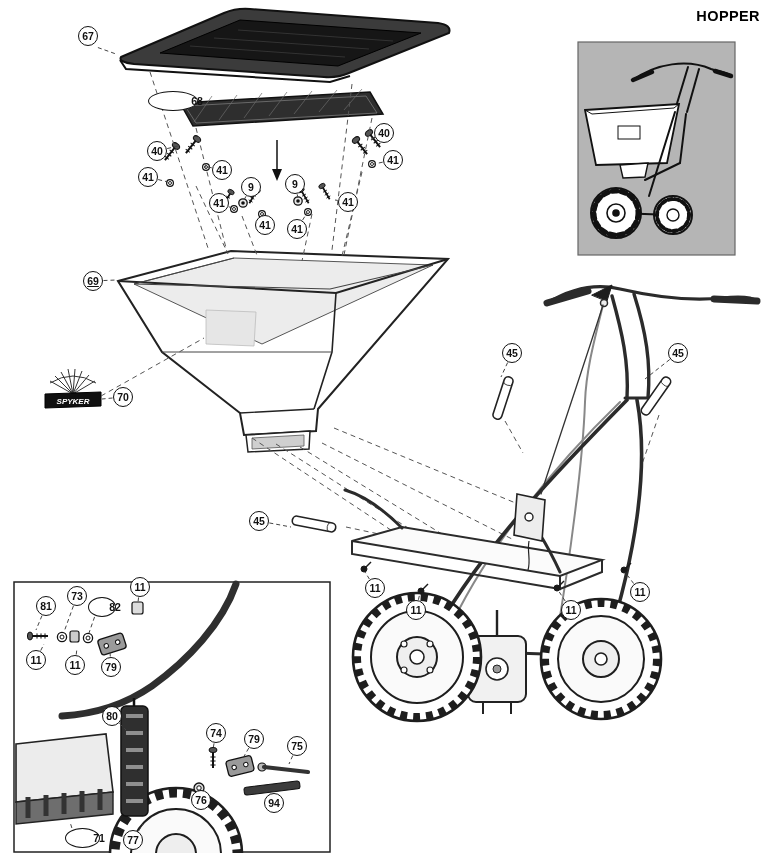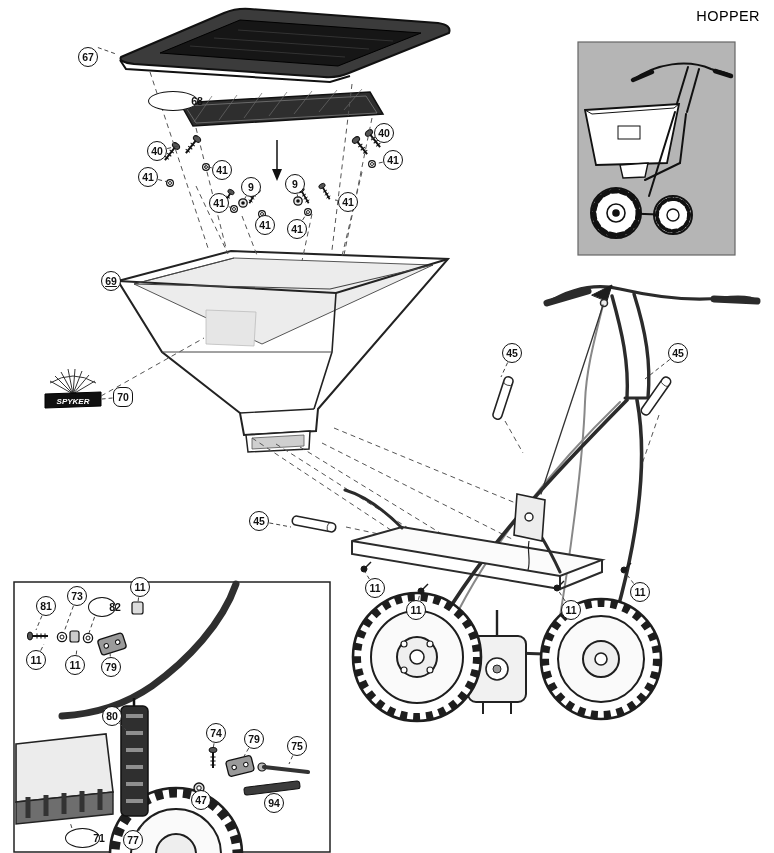--- a/index.html
+++ b/index.html
@@ -1,19 +1,19 @@
 <!DOCTYPE html>
 <html><head>
 <meta charset="utf-8">
 <style>
   html,body{margin:0;padding:0;background:#fff;}
   .stage{position:relative;width:774px;height:853px;background:#ffffff;overflow:hidden;
          font-family:"Liberation Sans","DejaVu Sans",sans-serif;}
   .stage svg.art{position:absolute;left:0;top:0;}
-  .page-title{position:absolute;top:8px;right:14px;font-size:14.5px;font-weight:normal;
+  .page-title{position:absolute;top:8px;right:14px;font-size:14.5px;font-weight:bold;
               letter-spacing:.4px;color:#000;}
   #callout-layer{position:absolute;left:0;top:0;width:774px;height:853px;pointer-events:none;}
   .callout{position:absolute;width:20px;height:20px;margin:-10px 0 0 -10px;border:1.5px solid #111;
            border-radius:50%;background:#fff;display:flex;align-items:center;justify-content:center;
            font-size:10.5px;font-weight:bold;color:#111;box-sizing:border-box;}
   #leader-layer line{stroke:#444;stroke-width:1;stroke-dasharray:4 3;}
   .construction{stroke:#555;stroke-width:1;stroke-dasharray:5 4;fill:none;}
 </style>
 </head>
 <body>
@@ -305,52 +305,52 @@
         <line x1="198.11542815707753" y1="789.9039985497714" x2="199" y2="793"></line>
         <line x1="270.1003978982819" y1="793.2509947457048" x2="270" y2="793"></line>
         <line x1="71.86811257207256" y1="827.9779602306322" x2="70" y2="822"></line>
         <line x1="138.5649888700334" y1="831.0960178079466" x2="143" y2="824"></line>
       </g>
 </svg>
 
 <div class="page-title">HOPPER</div>
 
 <div id="callout-layer">
-      <div class="callout" style="left: 88px; top: 57px;">67</div>
+      <div class="callout" style="left: 88px; top: 36px;">67</div>
       <div class="callout" style="left: 158px; top: 101px; padding-left: 48px;">68</div>
       <div class="callout" style="left: 157px; top: 151px;">40</div>
       <div class="callout" style="left: 148px; top: 177px;">41</div>
       <div class="callout" style="left: 222px; top: 170px;">41</div>
       <div class="callout" style="left: 251px; top: 187px;">9</div>
       <div class="callout" style="left: 219px; top: 203px;">41</div>
       <div class="callout" style="left: 265px; top: 225px;">41</div>
       <div class="callout" style="left: 295px; top: 184px;">9</div>
       <div class="callout" style="left: 297px; top: 229px;">41</div>
       <div class="callout" style="left: 384px; top: 133px;">40</div>
       <div class="callout" style="left: 393px; top: 160px;">41</div>
       <div class="callout" style="left: 348px; top: 202px;">41</div>
-      <div class="callout" style="left: 111px; top: 281px; text-decoration: underline;">69</div>
-      <div class="callout" style="left: 123px; top: 397px; border-radius: 7px;">70</div>
+      <div class="callout" style="left: 93px; top: 281px; text-decoration: underline;">69</div>
+      <div class="callout" style="left: 123px; top: 397px;">70</div>
       <div class="callout" style="left: 512px; top: 353px;">45</div>
       <div class="callout" style="left: 678px; top: 353px;">45</div>
       <div class="callout" style="left: 259px; top: 521px;">45</div>
       <div class="callout" style="left: 375px; top: 588px;">11</div>
       <div class="callout" style="left: 416px; top: 610px;">11</div>
       <div class="callout" style="left: 571px; top: 610px;">11</div>
       <div class="callout" style="left: 640px; top: 592px;">11</div>
       <div class="callout" style="left: 46px; top: 606px;">81</div>
       <div class="callout" style="left: 77px; top: 596px;">73</div>
       <div class="callout" style="left: 98px; top: 607px; padding-left: 26px;">82</div>
       <div class="callout" style="left: 140px; top: 587px;">11</div>
       <div class="callout" style="left: 36px; top: 660px;">11</div>
       <div class="callout" style="left: 75px; top: 665px;">11</div>
       <div class="callout" style="left: 111px; top: 667px;">79</div>
       <div class="callout" style="left: 112px; top: 716px;">80</div>
       <div class="callout" style="left: 216px; top: 733px;">74</div>
       <div class="callout" style="left: 254px; top: 739px;">79</div>
       <div class="callout" style="left: 297px; top: 746px;">75</div>
-      <div class="callout" style="left: 201px; top: 800px;">47</div>
+      <div class="callout" style="left: 201px; top: 800px;">76</div>
       <div class="callout" style="left: 274px; top: 803px;">94</div>
       <div class="callout" style="left: 75px; top: 838px; padding-left: 33px;">71</div>
       <div class="callout" style="left: 133px; top: 840px;">77</div>
     </div>
 
 </div>
 
 </body></html>

